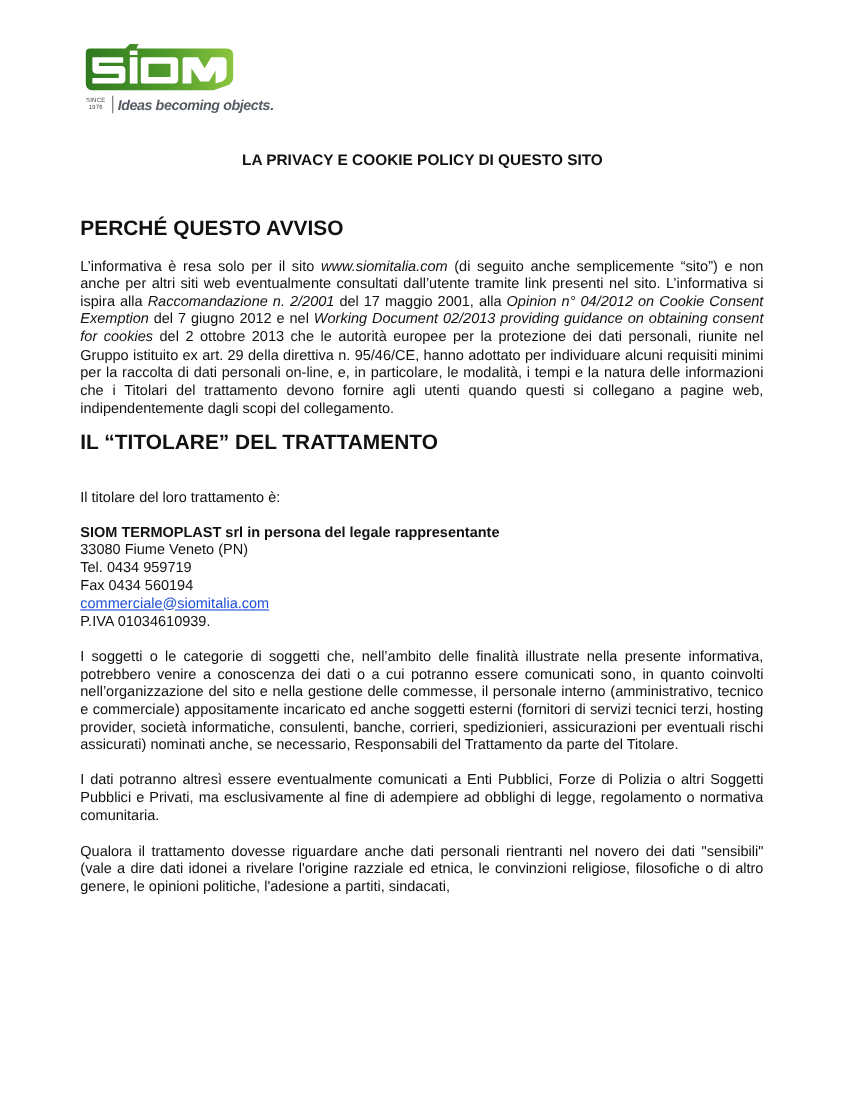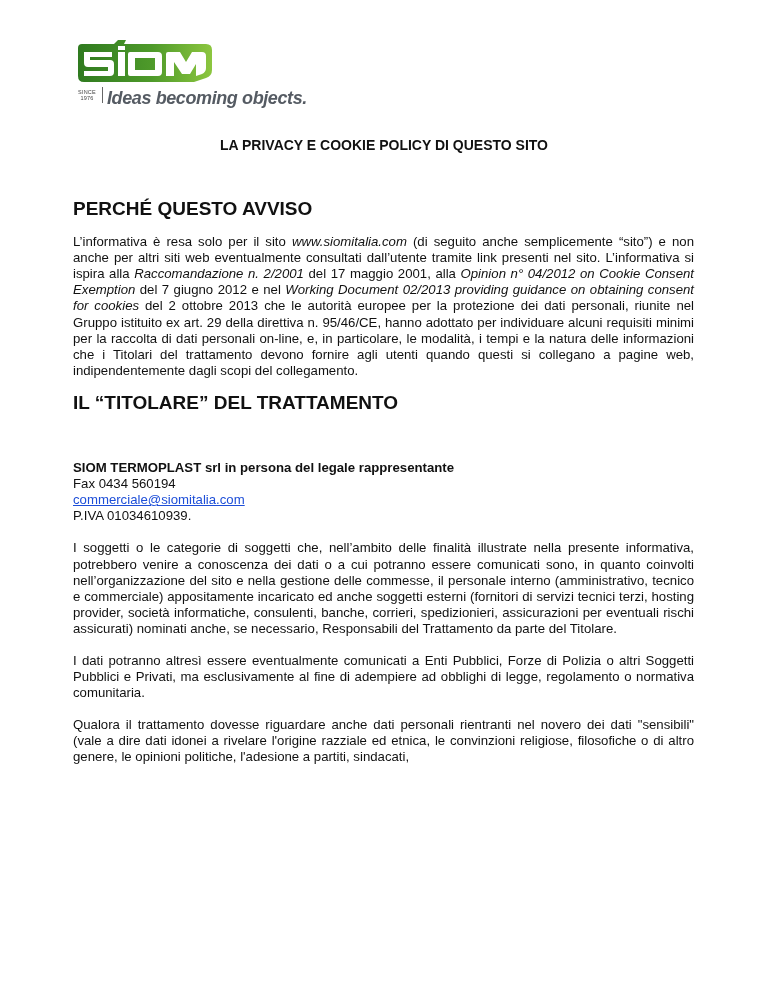--- a/index.html
+++ b/index.html
@@ -55,21 +55,21 @@
       height: 16px;
       background: #666;
     }
     .logo-tagline {
       position: absolute;
       left: 33px;
       top: 48px;
       font-family: "Liberation Sans", sans-serif;
       font-weight: bold;
       font-style: italic;
-      font-size: 18px;
+      font-size: 13px;
       letter-spacing: -0.4px;
       color: #555b63;
       white-space: nowrap;
     }
     
     .doc-title {
       position: absolute;
       left: 0;
       width: 768px;
       top: 137px;
@@ -148,24 +148,27 @@
     <div class="gap-heading-after"></div>
 
     <p class="para"><span>L’informativa è resa solo per il sito </span><i>www.siomitalia.com</i><span> (di seguito anche semplicemente “sito”) e non anche per altri siti web eventualmente consultati dall’utente tramite link presenti nel sito. L’informativa si ispira alla </span><i>Raccomandazione n. 2/2001</i><span> del 17 maggio 2001, alla </span><i>Opinion n° 04/2012 on Cookie Consent Exemption</i><span> del 7 giugno 2012 e nel </span><i>Working Document 02/2013 providing guidance on obtaining consent for cookies</i><span> del 2 ottobre 2013 che le autorità europee per la protezione dei dati personali, riunite nel Gruppo istituito ex art. 29 della direttiva n. 95/46/CE, hanno adottato per individuare alcuni requisiti minimi per la raccolta di dati personali on-line, e, in particolare, le modalità, i tempi e la natura delle informazioni che i Titolari del trattamento devono fornire agli utenti quando questi si collegano a pagine web, indipendentemente dagli scopi del collegamento.</span></p>
     <div class="gap-para"></div>
 
     <h2 class="heading">IL “TITOLARE” DEL TRATTAMENTO</h2>
     <div class="gap-heading-after"></div>
 
     <div class="gap-para"></div>
 
+    <p class="para">Il titolare del loro trattamento è:</p>
     <div class="gap-para"></div>
 
     <div class="controller">
       <span class="block-line bold">SIOM TERMOPLAST srl in persona del legale rappresentante</span>
+      <span class="block-line">33080 Fiume Veneto (PN)</span>
+      <span class="block-line">Tel. 0434 959719</span>
       <span class="block-line">Fax 0434 560194</span>
       <span class="block-line"><a class="email-link" href="mailto:commerciale@siomitalia.com">commerciale@siomitalia.com</a></span>
       <span class="block-line">P.IVA 01034610939.</span>
     </div>
     <div class="gap-para"></div>
 
     <p class="para">I soggetti o le categorie di soggetti che, nell’ambito delle finalità illustrate nella presente informativa, potrebbero venire a conoscenza dei dati o a cui potranno essere comunicati sono, in quanto coinvolti nell’organizzazione del sito e nella gestione delle commesse, il personale interno (amministrativo, tecnico e commerciale) appositamente incaricato ed anche soggetti esterni (fornitori di servizi tecnici terzi, hosting provider, società informatiche, consulenti, banche, corrieri, spedizionieri, assicurazioni per eventuali rischi assicurati) nominati anche, se necessario, Responsabili del Trattamento da parte del Titolare.</p>
     <div class="gap-para"></div>
 
     <p class="para">I dati potranno altresì essere eventualmente comunicati a Enti Pubblici, Forze di Polizia o altri Soggetti Pubblici e Privati, ma esclusivamente al fine di adempiere ad obblighi di legge, regolamento o normativa comunitaria.</p>

